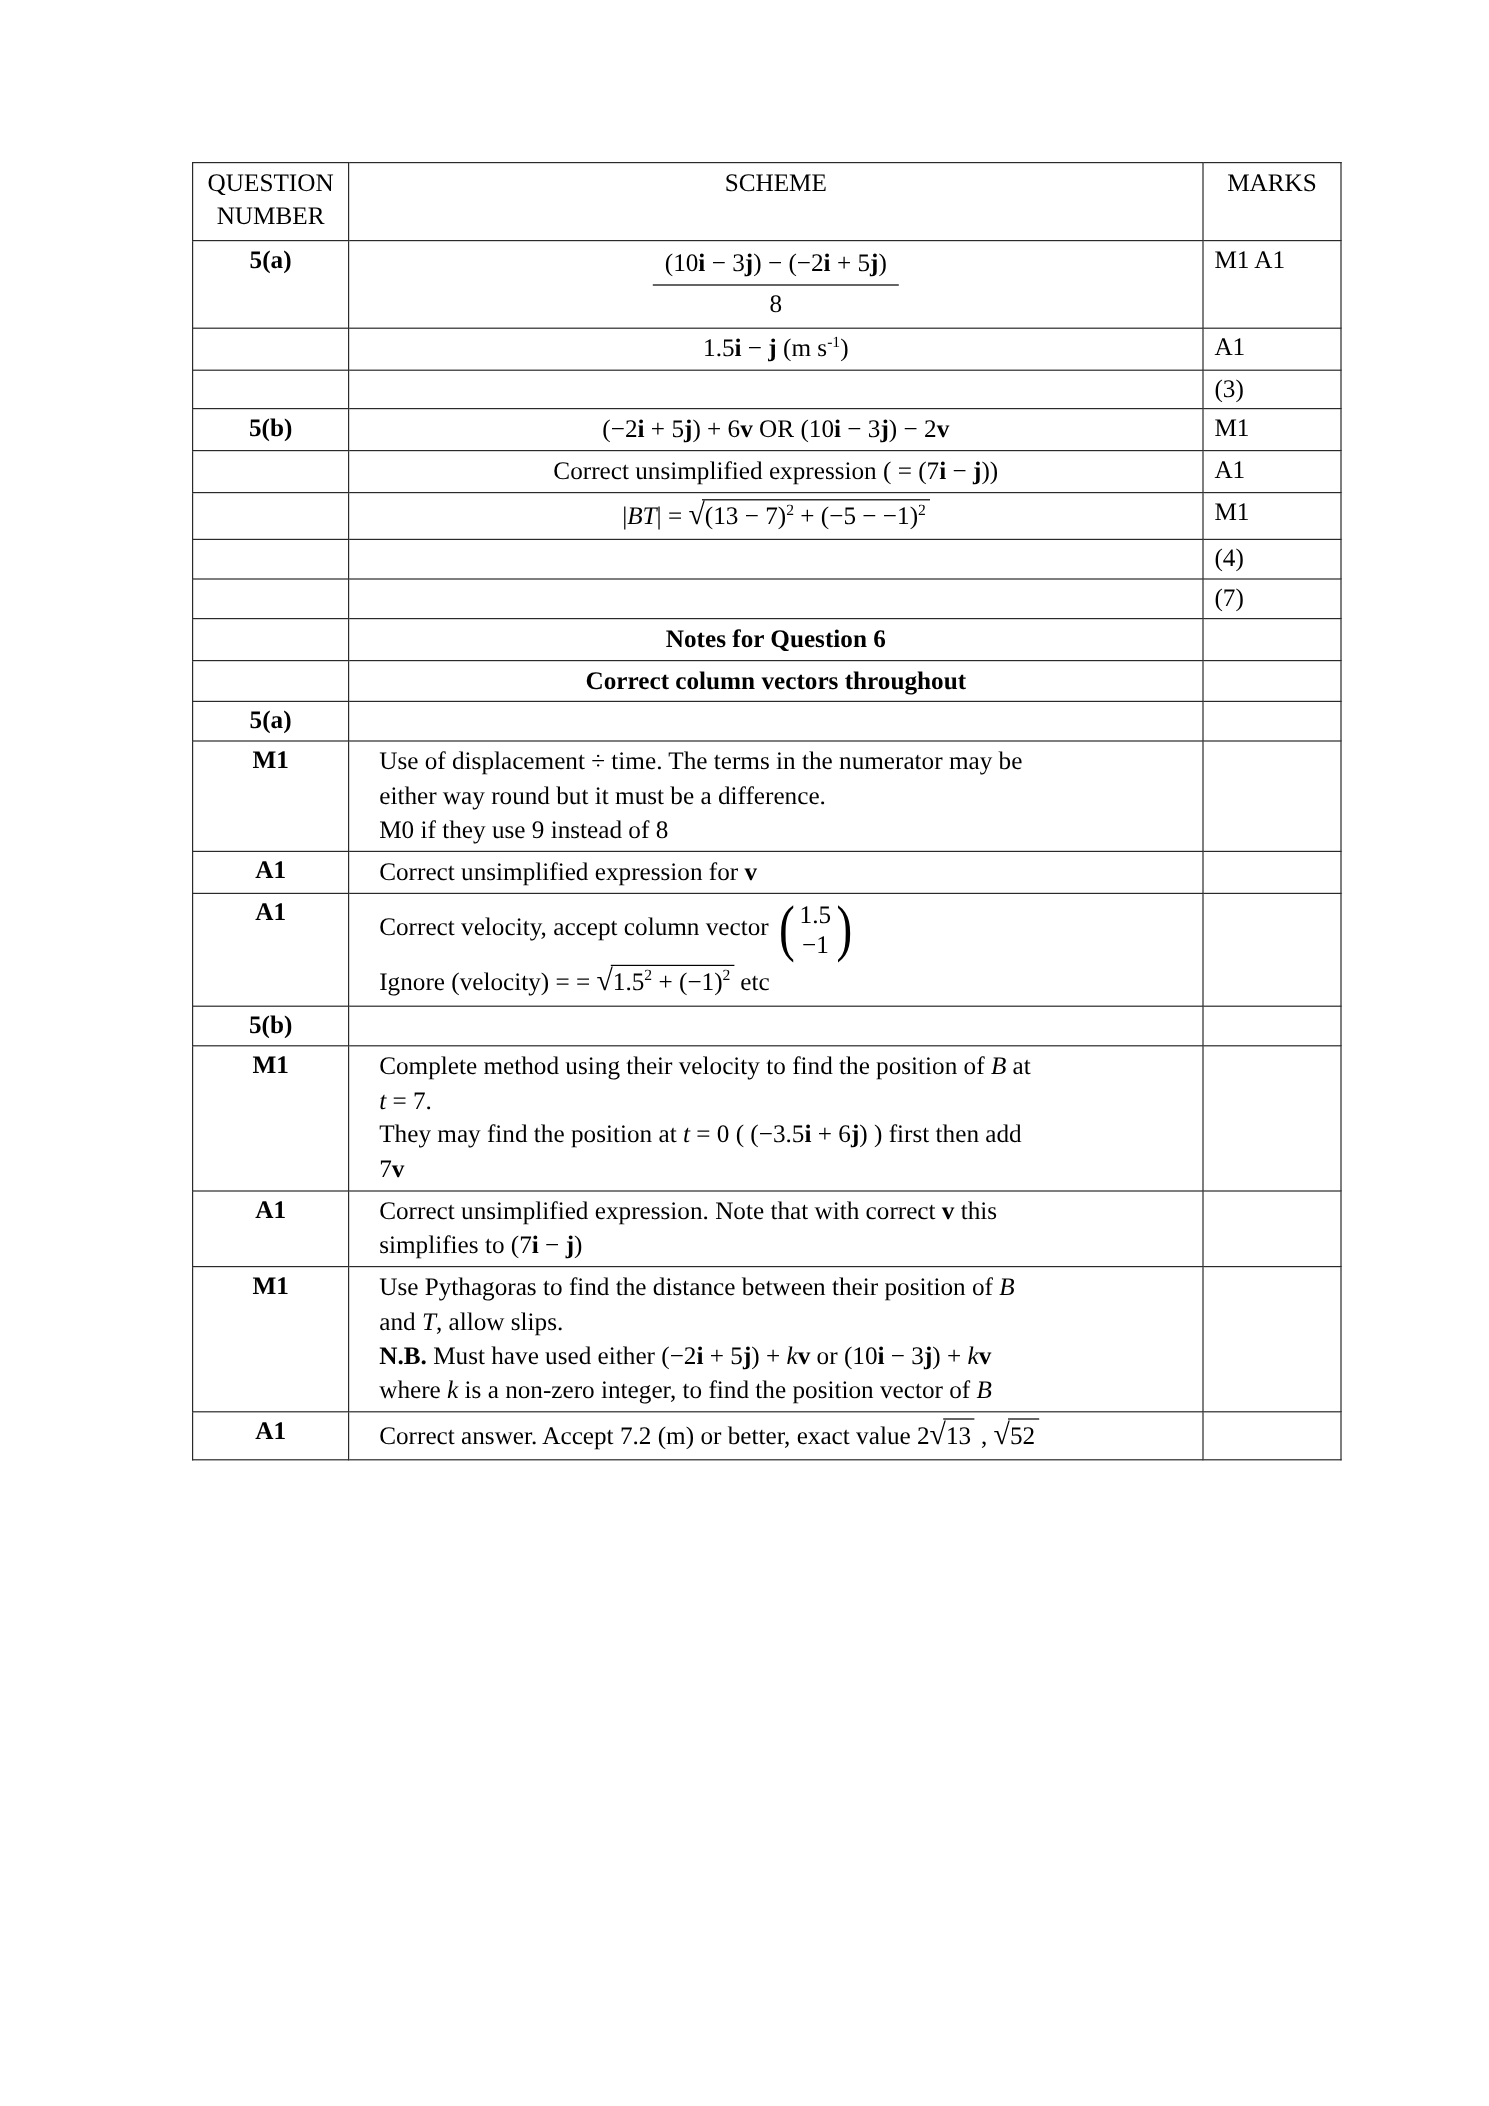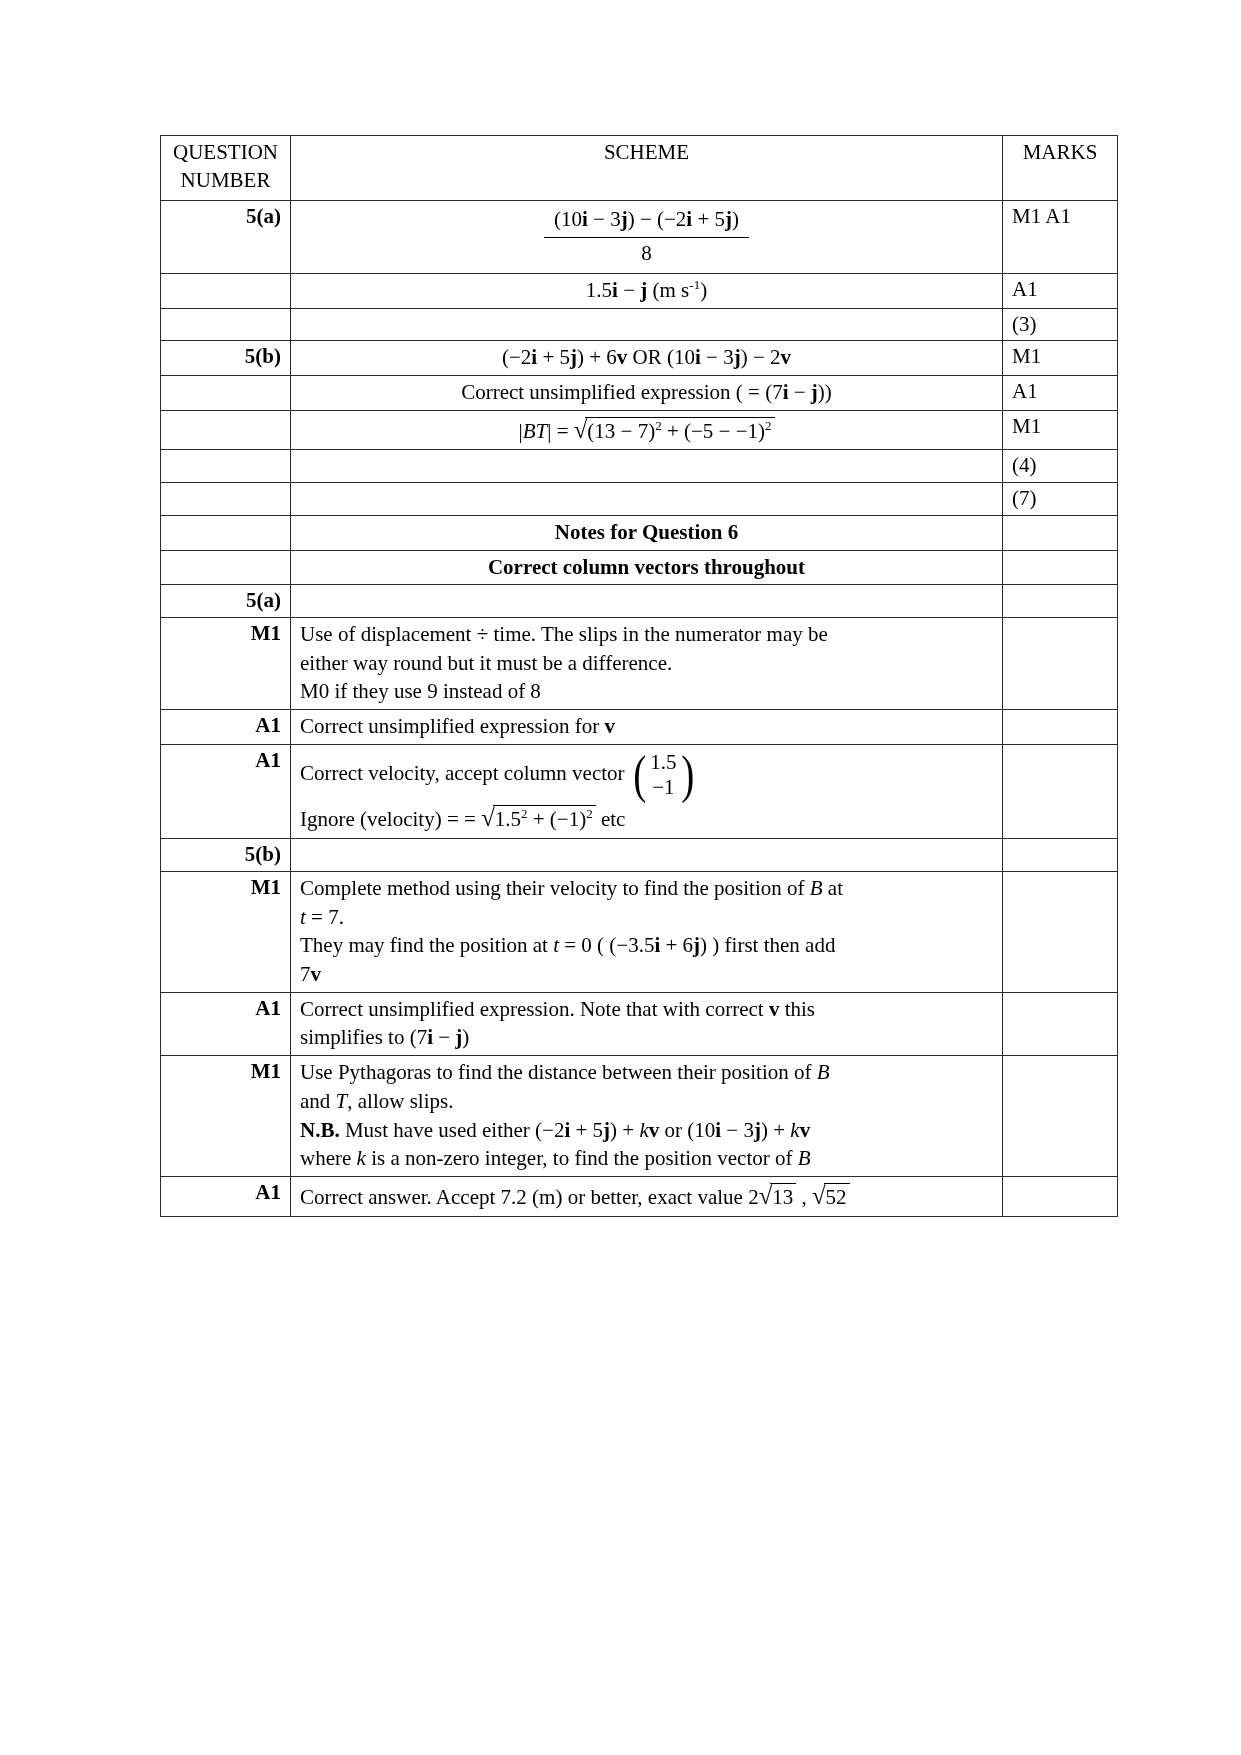--- a/index.html
+++ b/index.html
@@ -12,25 +12,25 @@
   table{border-collapse:collapse;table-layout:fixed;width:957px;}
   col.c1{width:130px;} col.c2{width:712px;} col.c3{width:115px;}
   th,td{
     border:1px solid #2a2a2a;
     padding:2px 9px;
     font-size:21px;line-height:1.32;
     vertical-align:top;
     overflow:hidden;
   }
   th{font-weight:normal;text-align:center;vertical-align:top;padding:3px 2px 6px;}
-  td.qcell{text-align:right;}
+  td.qcell{text-align:center;}
   td.scell{vertical-align:middle;}
   td.scell.center{text-align:center;}
   td.mcell{text-align:left;}
-  .line{margin:1px 0;}
+  .line{margin:1px 16px;}
   sup{font-size:0.62em;line-height:0;}
   
   .frac{display:inline-block;vertical-align:middle;text-align:center;padding:2px 0;}
   .frac .num{display:block;border-bottom:1.6px solid #000;padding:0 10px 3px;}
   .frac .den{display:block;padding-top:2px;}
   
   .sqrt{white-space:nowrap;display:inline-block;}
   .sqrt .rs{font-size:1.18em;margin-right:-2px;}
   .sqrt .rc{border-top:1.6px solid #000;padding:1px 3px 0 2px;}
   
@@ -121,21 +121,21 @@
           <td class="mcell">&nbsp;</td>
         </tr>
         <tr>
           <td class="qcell"><b>5(a)</b></td>
           <td class="scell">&nbsp;</td>
           <td class="mcell">&nbsp;</td>
         </tr>
         <tr>
           <td class="qcell"><b>M1</b></td>
           <td class="scell">
-            <div class="line">Use of displacement  ÷ time. The slips in the numerator may be</div>
+            <div class="line">Use of displacement  ÷ time. The terms in the numerator may be</div>
             <div class="line">either way round but it must be a difference.</div>
             <div class="line">M0 if they use 9 instead of 8</div>
           </td>
           <td class="mcell">&nbsp;</td>
         </tr>
         <tr>
           <td class="qcell"><b>A1</b></td>
           <td class="scell">
             <div class="line">Correct unsimplified expression for <b>v</b></div>
           </td>

